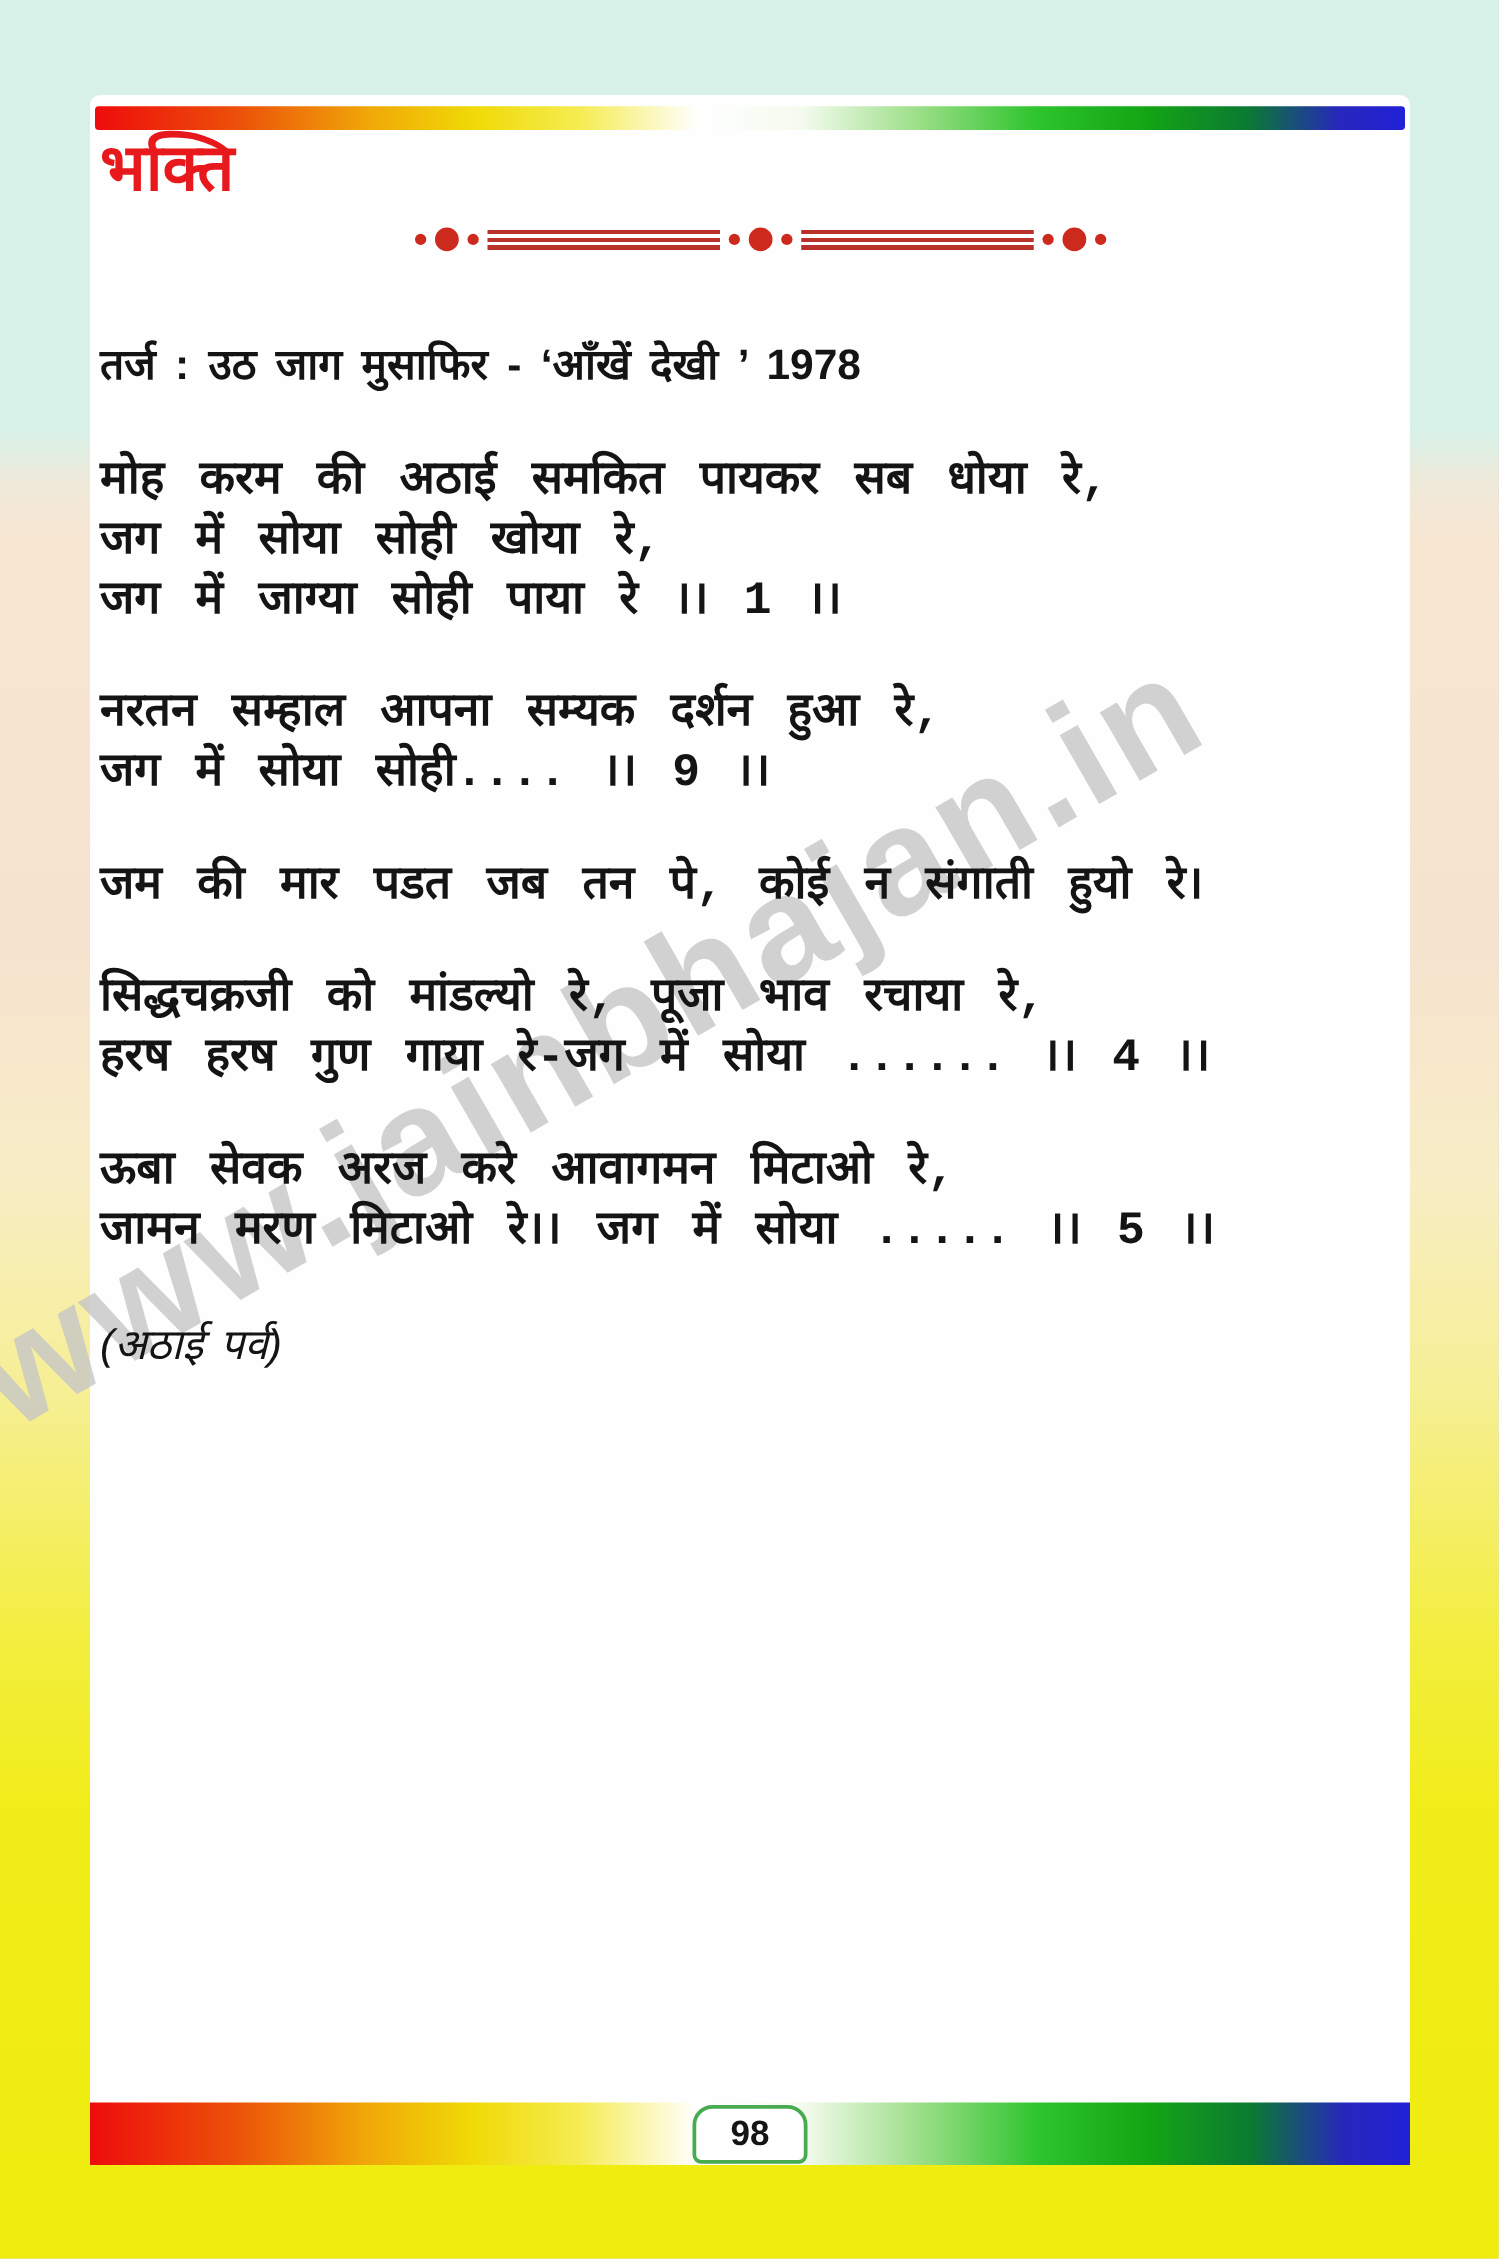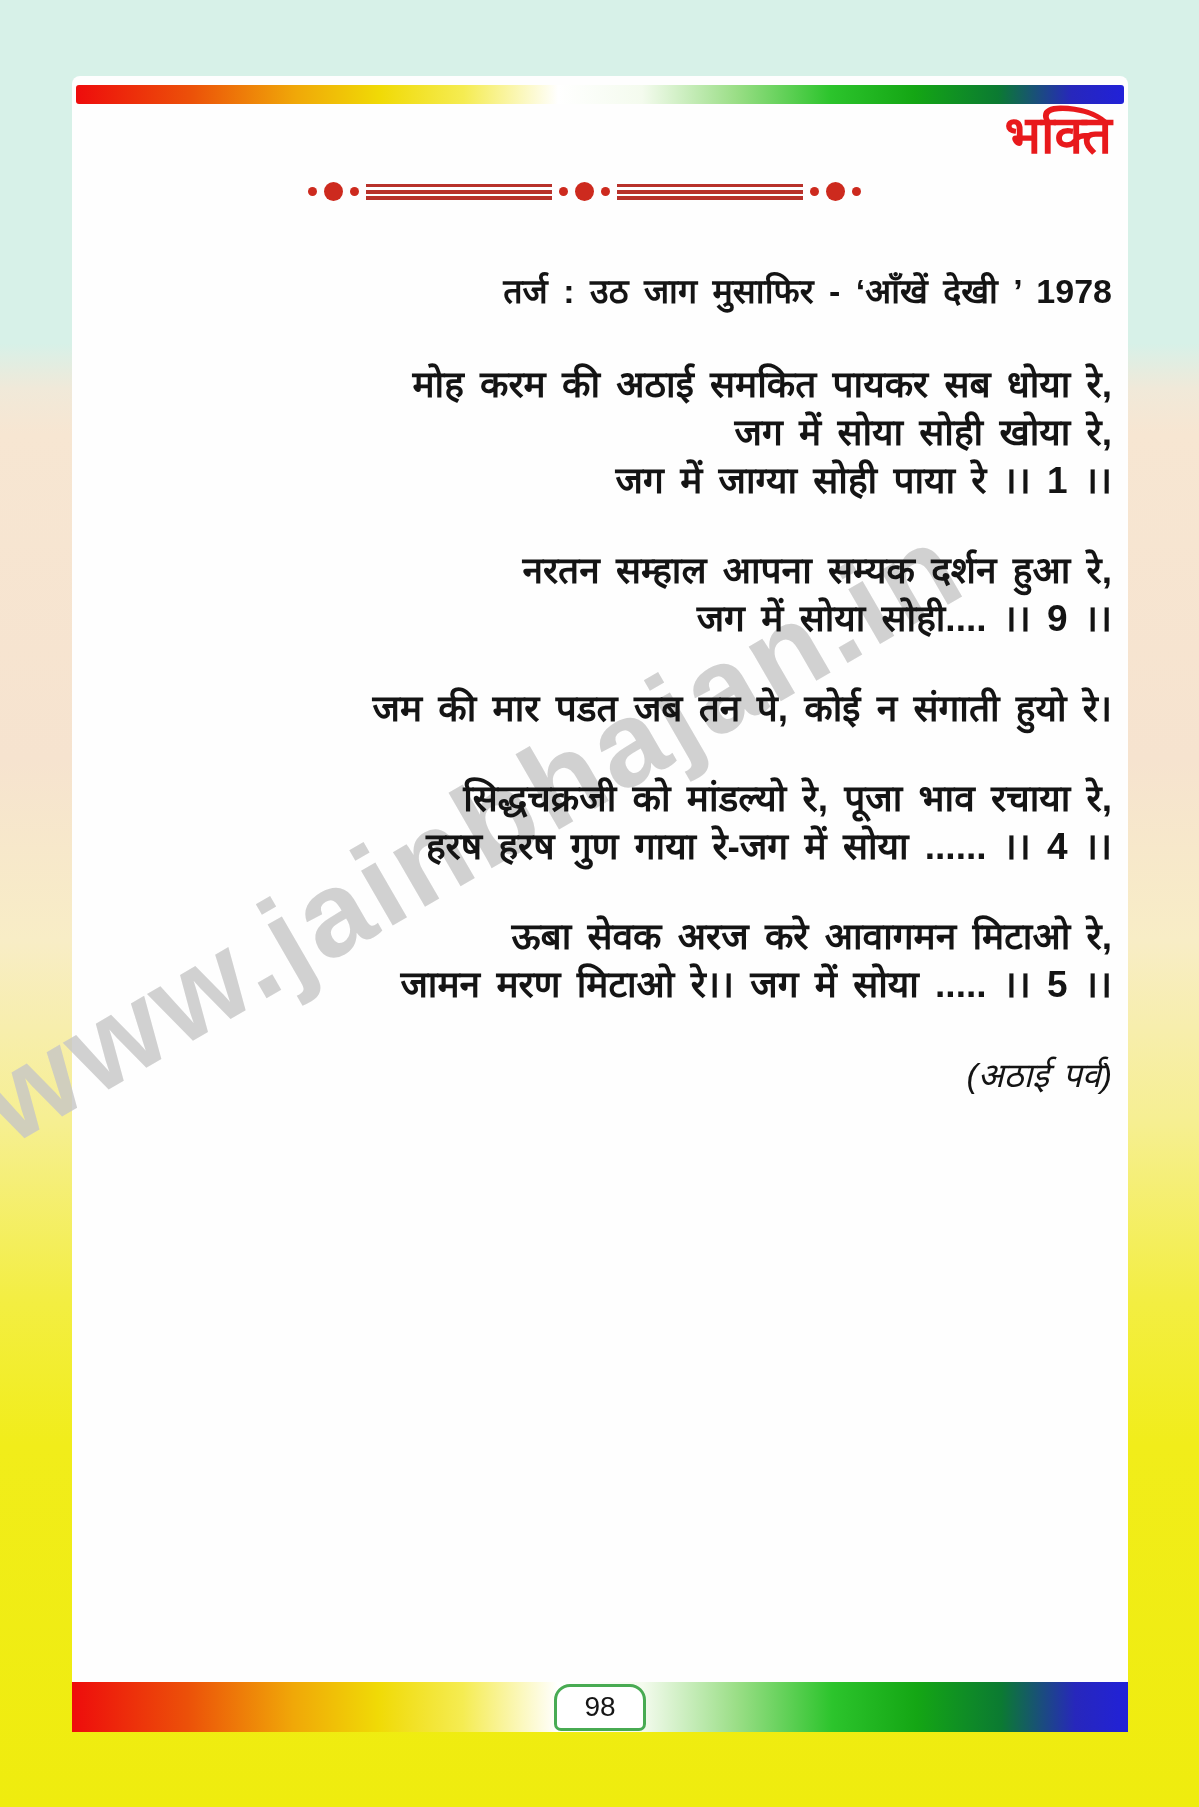--- a/index.html
+++ b/index.html
@@ -59,24 +59,24 @@
     white-space: nowrap;
     transform: rotate(-30deg);
     transform-origin: left top;
     z-index: 2;
     pointer-events: none;
   }
 
   
   .content {
     position: absolute;
-    left: 56px; top: 76px;
+    left: 80px; top: 76px;
     width: 1056px; height: 1224px;
     z-index: 3;
-    text-align: right;
+    text-align: left;
     color: #141414;
   }
 
   .page-title {
     margin-top: 32px;
     font-size: 52px;
     font-weight: bold;
     color: #e8191c;
     line-height: 1.05;
   }
@@ -101,21 +101,21 @@
   }
 
   .tune-line {
     margin-top: 64px;
     font-size: 34px;
     font-weight: bold;
     word-spacing: 6px;
   }
 
   .verses { margin-top: 48px; }
-  .verse { margin-bottom: 42px; }
+  .verse { margin-bottom: 42px; font-family: Liberation Mono, monospace; }
   .verse-line {
     font-size: 37px;
     font-weight: bold;
     line-height: 48px;
     word-spacing: 6px;
     white-space: nowrap;
   }
 
   .footnote {
     margin-top: 28px;
@@ -136,21 +136,21 @@
   }
   .page-badge {
     width: 92px; height: 47px;
     background: #ffffff;
     border: 3px solid #48ab52;
     border-radius: 16px 16px 7px 7px;
     display: flex;
     align-items: center;
     justify-content: center;
     font-size: 28px;
-    font-weight: normal;
+    font-weight: bold;
     color: #151515;
   }
 </style>
 </head>
 <body>
 
 <div id="page">
 
   <div class="card-bg">
     <div class="top-bar rainbow"></div>

